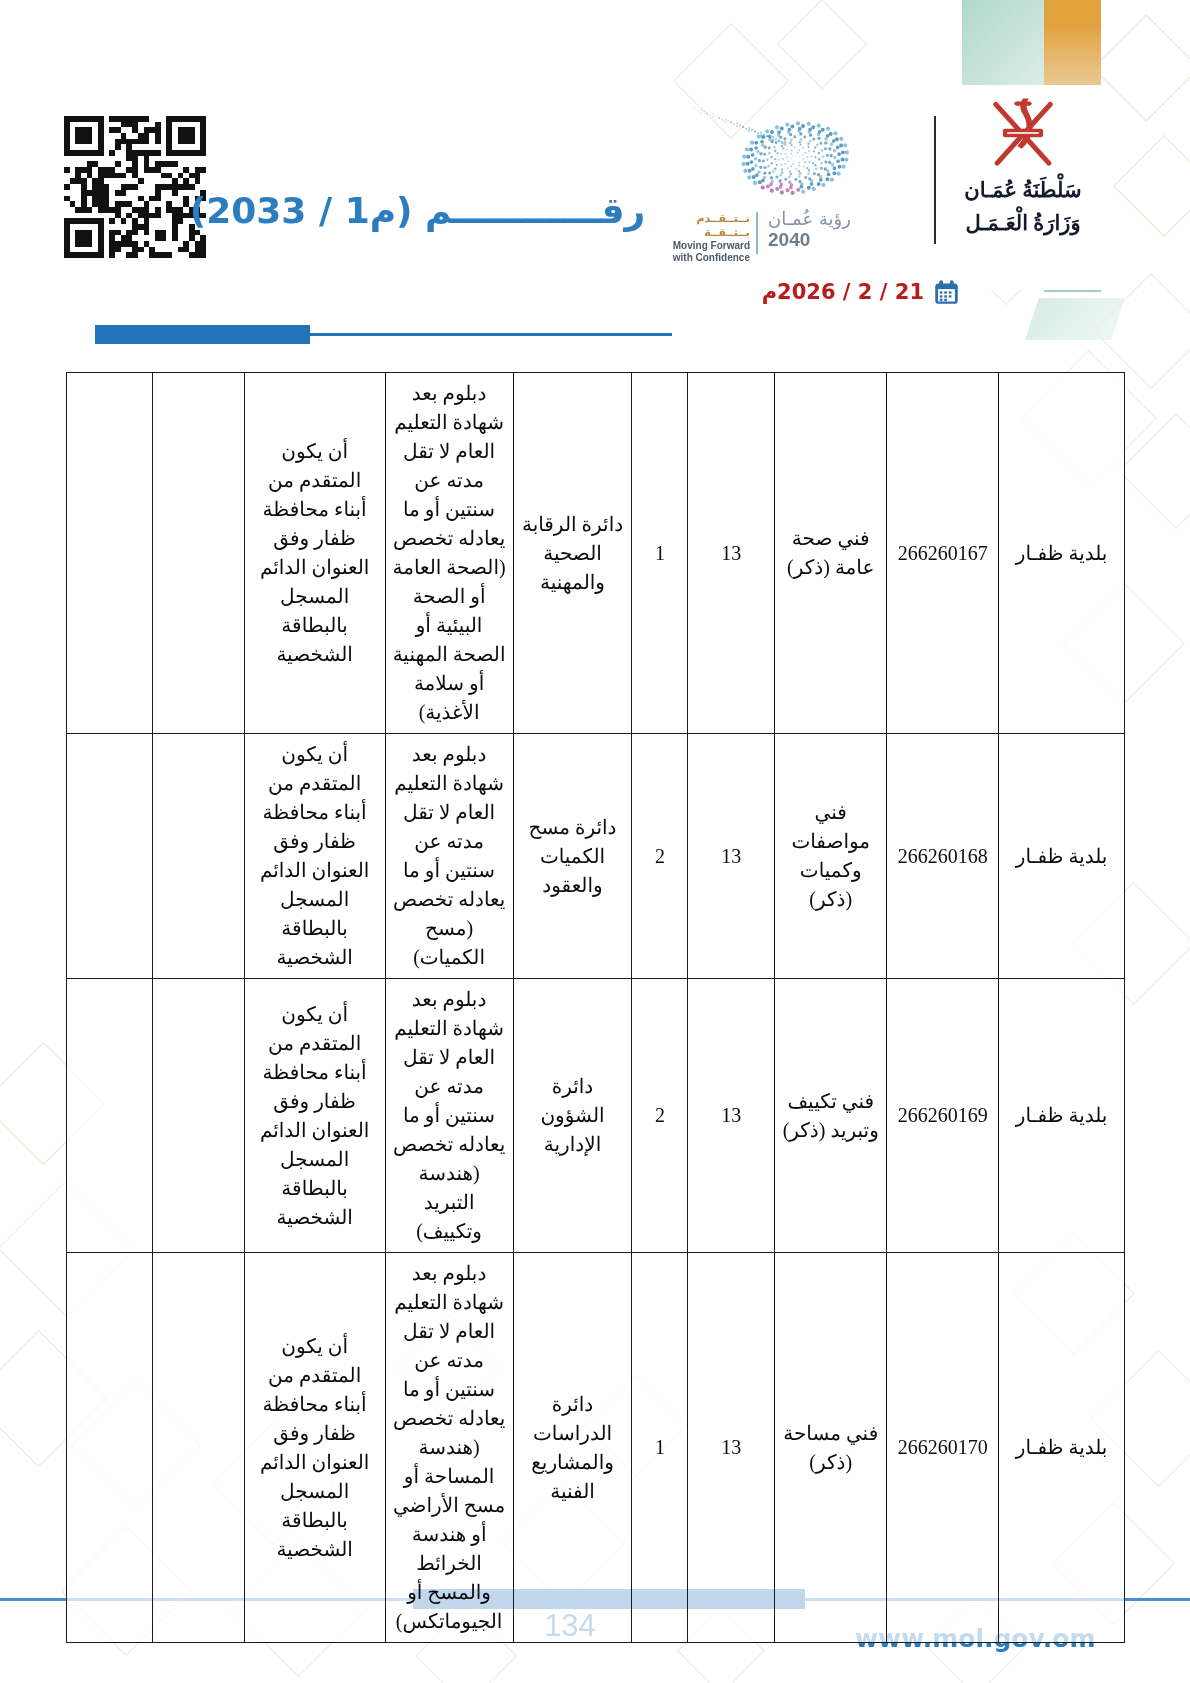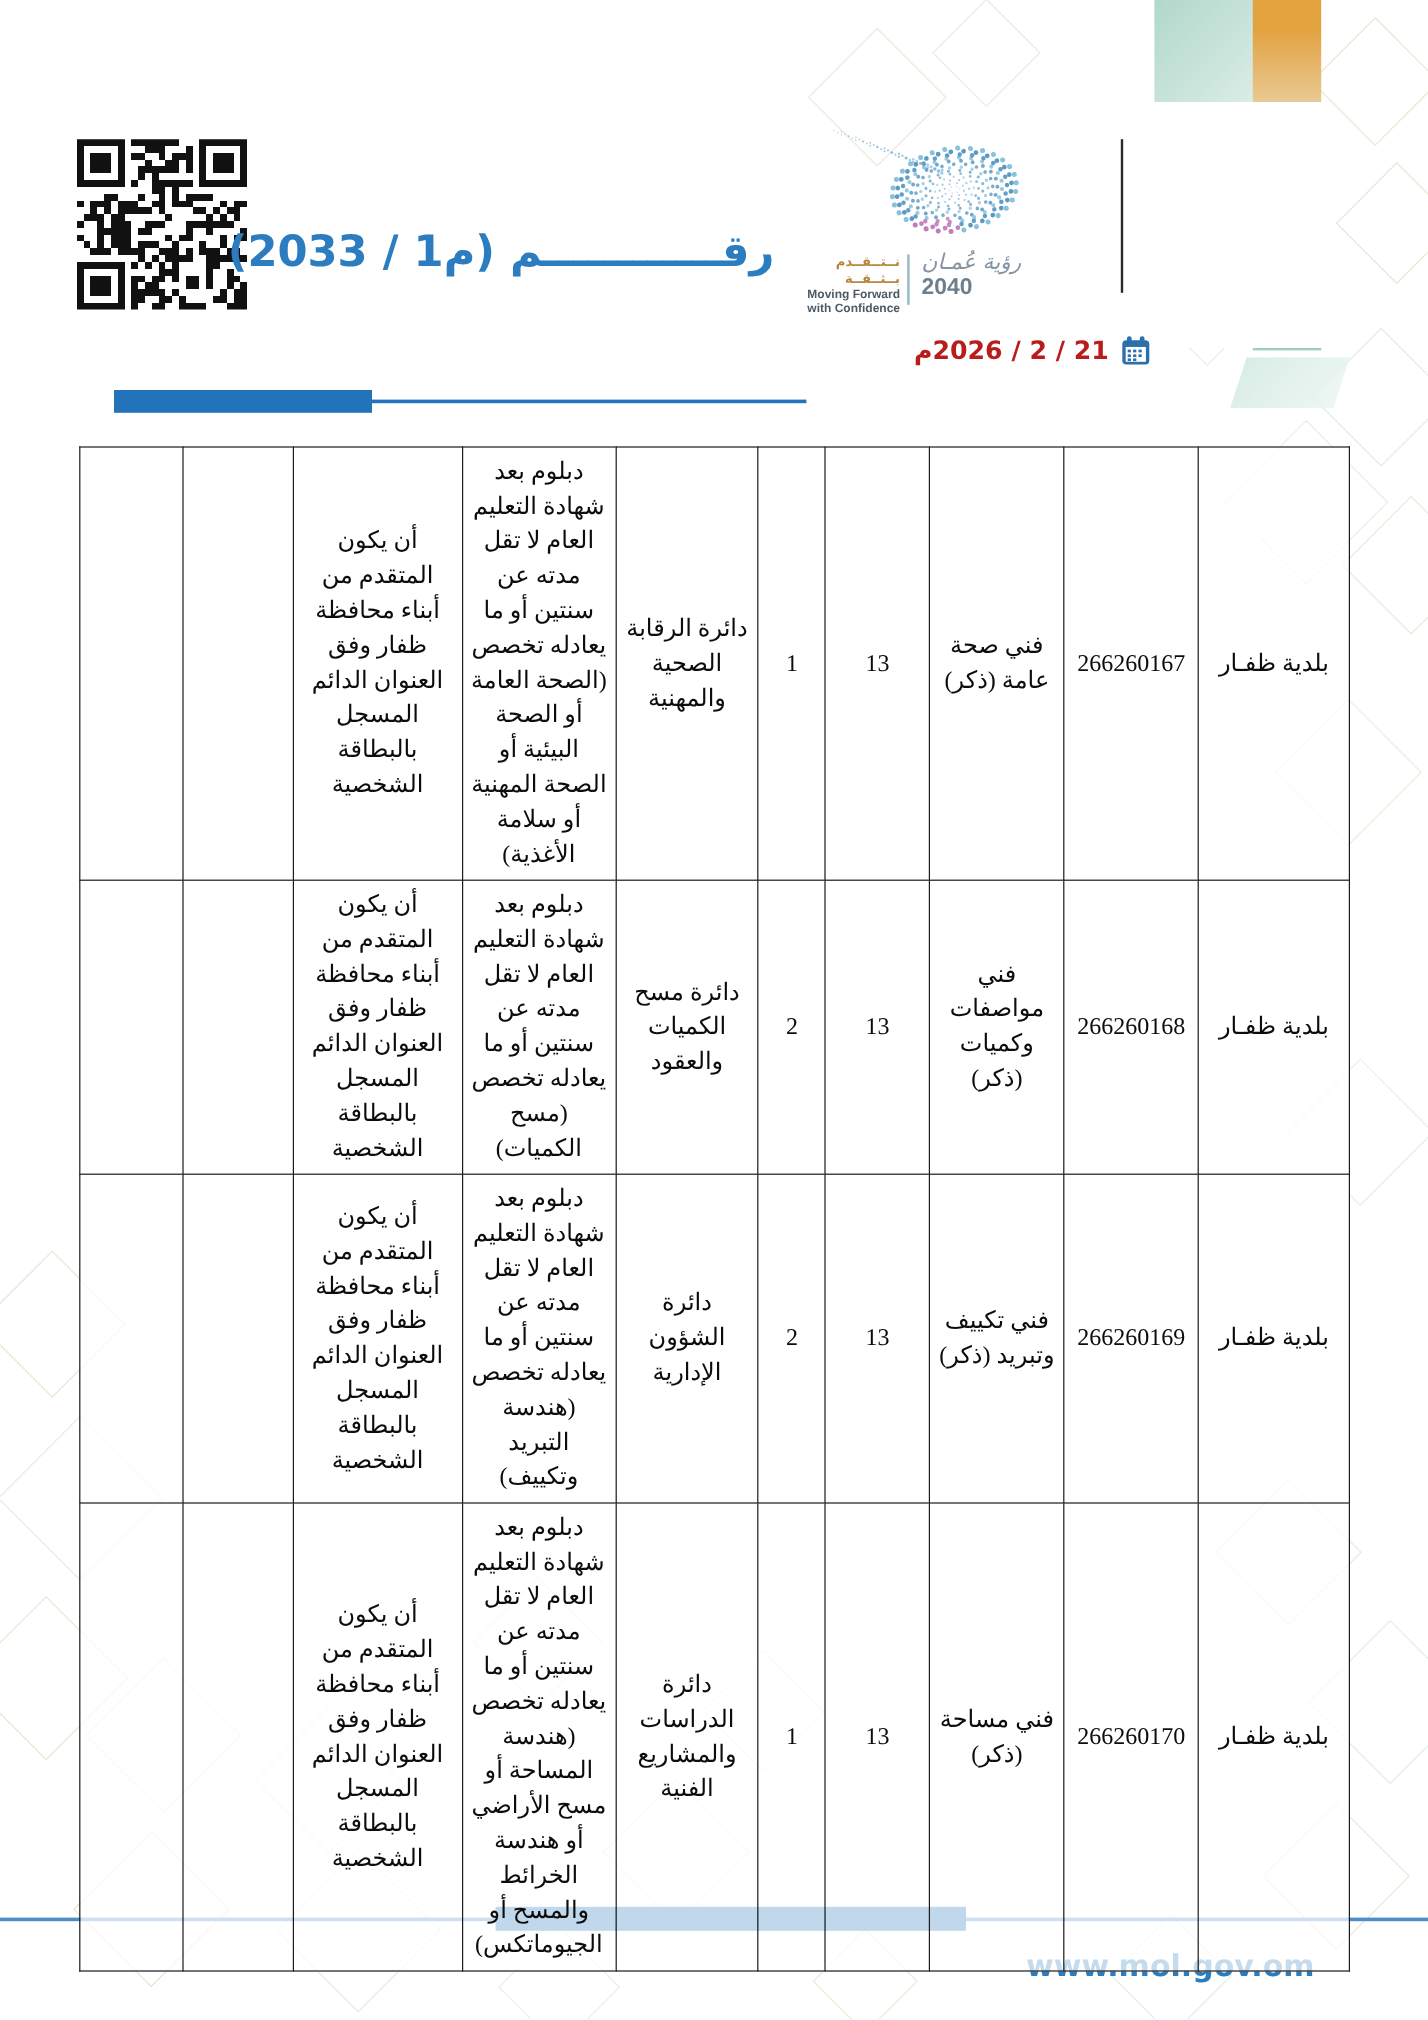--- a/index.html
+++ b/index.html
@@ -22,21 +22,21 @@
   .hbar{position:absolute;left:95px;top:325px;width:215px;height:19px;background:#2273ba;z-index:3;}
   .hline{position:absolute;left:95px;top:333px;width:577px;height:3px;background:#2273ba;z-index:2;}
   
   .vision{position:absolute;left:650px;top:100px;width:260px;height:195px;z-index:4;}
   .vtag{position:absolute;left:14px;top:112px;width:86px;text-align:right;line-height:1.25;
         border-left:0;}
   .vtag .ar{font-family:"DejaVu Sans",sans-serif;font-size:11px;color:#b5873c;font-weight:bold;direction:rtl;}
   .vtag .en{font-family:"Liberation Sans",sans-serif;font-size:10px;color:#4c5a66;font-weight:bold;}
   .vdiv{position:absolute;left:106px;top:112px;width:1.5px;height:42px;background:#8fb9c9;}
   .vword{position:absolute;left:118px;top:108px;width:130px;text-align:left;direction:rtl;}
-  .vword .nm{font-family:"DejaVu Sans",sans-serif;font-size:18px;color:#8494a3;font-style:italic;}
+  .vword .nm{font-family:"DejaVu Sans",sans-serif;font-size:18px;color:#8494a3;}
   .vword .yr{font-family:"Liberation Sans",sans-serif;font-size:19px;font-weight:bold;color:#6d7f8d;letter-spacing:1px;}
   
   .mincard{position:absolute;left:880px;top:85px;width:222px;height:205px;background:#fff;z-index:3;}
   .sep{position:absolute;left:934px;top:116px;width:2px;height:128px;background:#2a2a2a;z-index:5;}
   .ministry{position:absolute;left:948px;top:96px;width:150px;text-align:center;z-index:5;}
   .ministry .callig{font-size:21px;font-weight:bold;color:#141b2e;line-height:1.55;direction:rtl;}
   
   .daterow{position:absolute;left:735px;top:276px;width:225px;height:32px;display:flex;direction:rtl;
            align-items:center;gap:9px;z-index:5;}
   .datetxt{font-family:"DejaVu Sans","Liberation Sans",sans-serif;font-size:21px;font-weight:bold;color:#b91c1c;direction:rtl;}
@@ -621,20 +621,38 @@
     </div>
     <div class="vdiv"></div>
     <div class="vword">
       <span class="nm">رؤية عُمـان</span><br>
       <span class="yr">2040</span>
     </div>
   </div>
 
   <div class="mincard"></div>
   <div class="sep"></div>
+  <div class="ministry">
+    <svg viewBox="0 0 120 100" width="86" height="74">
+      <g stroke="#c0392f" stroke-width="7" stroke-linecap="round" fill="none">
+        <line x1="24" y1="92" x2="98" y2="10"></line>
+        <line x1="96" y1="92" x2="22" y2="10"></line>
+      </g>
+      <g fill="#c0392f">
+        <rect x="32" y="44" width="56" height="12" rx="3"></rect>
+        <path d="M60 2 c-5 7 -5 14 0 22 c9 16 6 30 -8 44 l6 4 c16 -14 20 -32 10 -50 c-4 -8 -4 -13 0 -20 z"></path>
+        <rect x="48" y="6" width="24" height="6" rx="3"></rect>
+      </g>
+      <g stroke="#fff" stroke-width="2.2">
+        <line x1="38" y1="50" x2="82" y2="50"></line>
+      </g>
+    </svg>
+    <div class="callig">سَلْطَنَةُ عُمَـان</div>
+    <div class="callig">وَزَارَةُ الْعَـمَـل</div>
+  </div>
 
   <div class="daterow">
     <svg viewBox="0 0 24 24" width="27" height="27">
       <rect x="2" y="4" width="20" height="18" rx="3" fill="#2b6fad"></rect>
       <rect x="4.5" y="9" width="15" height="11" fill="#fff"></rect>
       <g fill="#2b6fad">
         <rect x="6" y="11" width="2.4" height="2"></rect>
           <rect x="10" y="11" width="2.4" height="2"></rect>
           <rect x="14" y="11" width="2.4" height="2"></rect>
         <rect x="6" y="14.5" width="2.4" height="2"></rect>
@@ -711,15 +729,16 @@
       <td></td>
       <td></td>
     </tr>
   </tbody>
     </table>
 
   <div class="fline"></div>
   <div class="fbar"></div>
 
 
+  <div class="pagenum">134</div>
   <div class="website">www.mol.gov.om</div>
 
 </div>
 
 </body></html>

